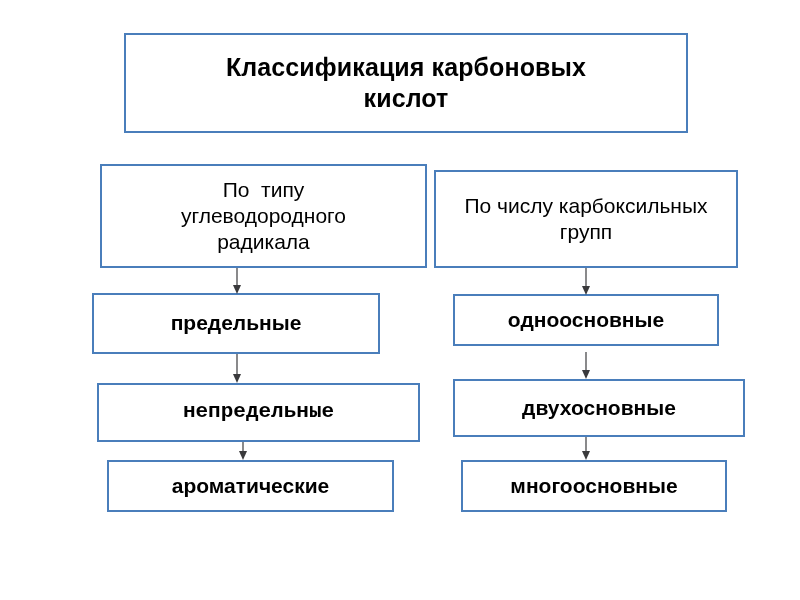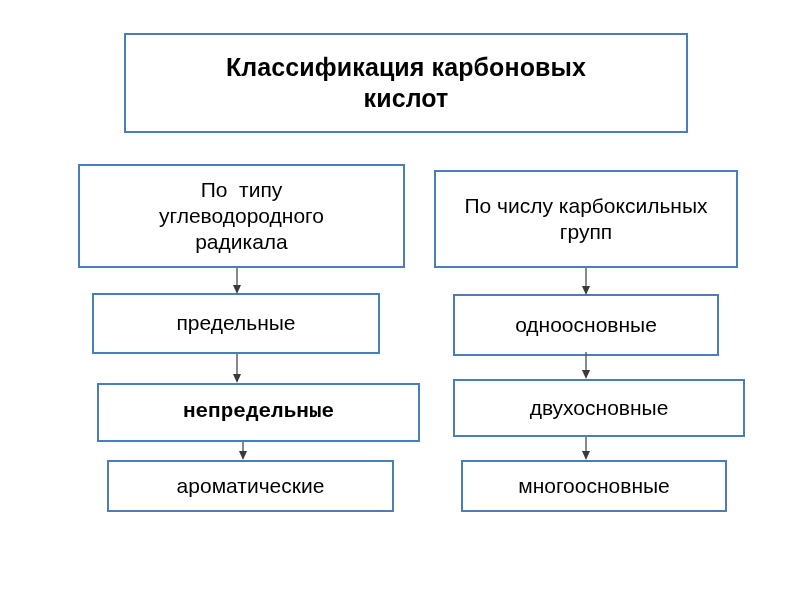--- a/index.html
+++ b/index.html
@@ -46,48 +46,48 @@
     font-weight: bold;
     letter-spacing: .1px;
   }
 
   
   .header-node {
     font-size: 21px;
     font-weight: normal;
   }
   .header-left {
-    left: 78px;
+    left: 100px;
     top: 164px;
     width: 327px;
     height: 104px;
   }
   .header-right {
     left: 434px;
     top: 170px;
     width: 304px;
     height: 98px;
   }
 
   
   .item-node {
     font-size: 21px;
-    font-weight: normal;
+    font-weight: bold;
   }
   .item-node.bold {
     font-weight: bold;
   }
 
   
   .l-item-1 { left: 92px;  top: 293px; width: 288px; height: 61px; }
   .l-item-2 { left: 97px;  top: 383px; width: 323px; height: 59px; font-family: Liberation Mono, monospace; }
   .l-item-3 { left: 107px; top: 460px; width: 287px; height: 52px; }
 
   
-  .r-item-1 { left: 453px; top: 294px; width: 266px; height: 62px; }
+  .r-item-1 { left: 453px; top: 294px; width: 266px; height: 52px; }
   .r-item-2 { left: 453px; top: 379px; width: 292px; height: 58px; }
   .r-item-3 { left: 453px; top: 460px; width: 266px; height: 52px; margin-left: 8px; }
 
   
   .connector {
     position: absolute;
     overflow: visible;
   }
   .connector line {
     stroke: #58585a;

